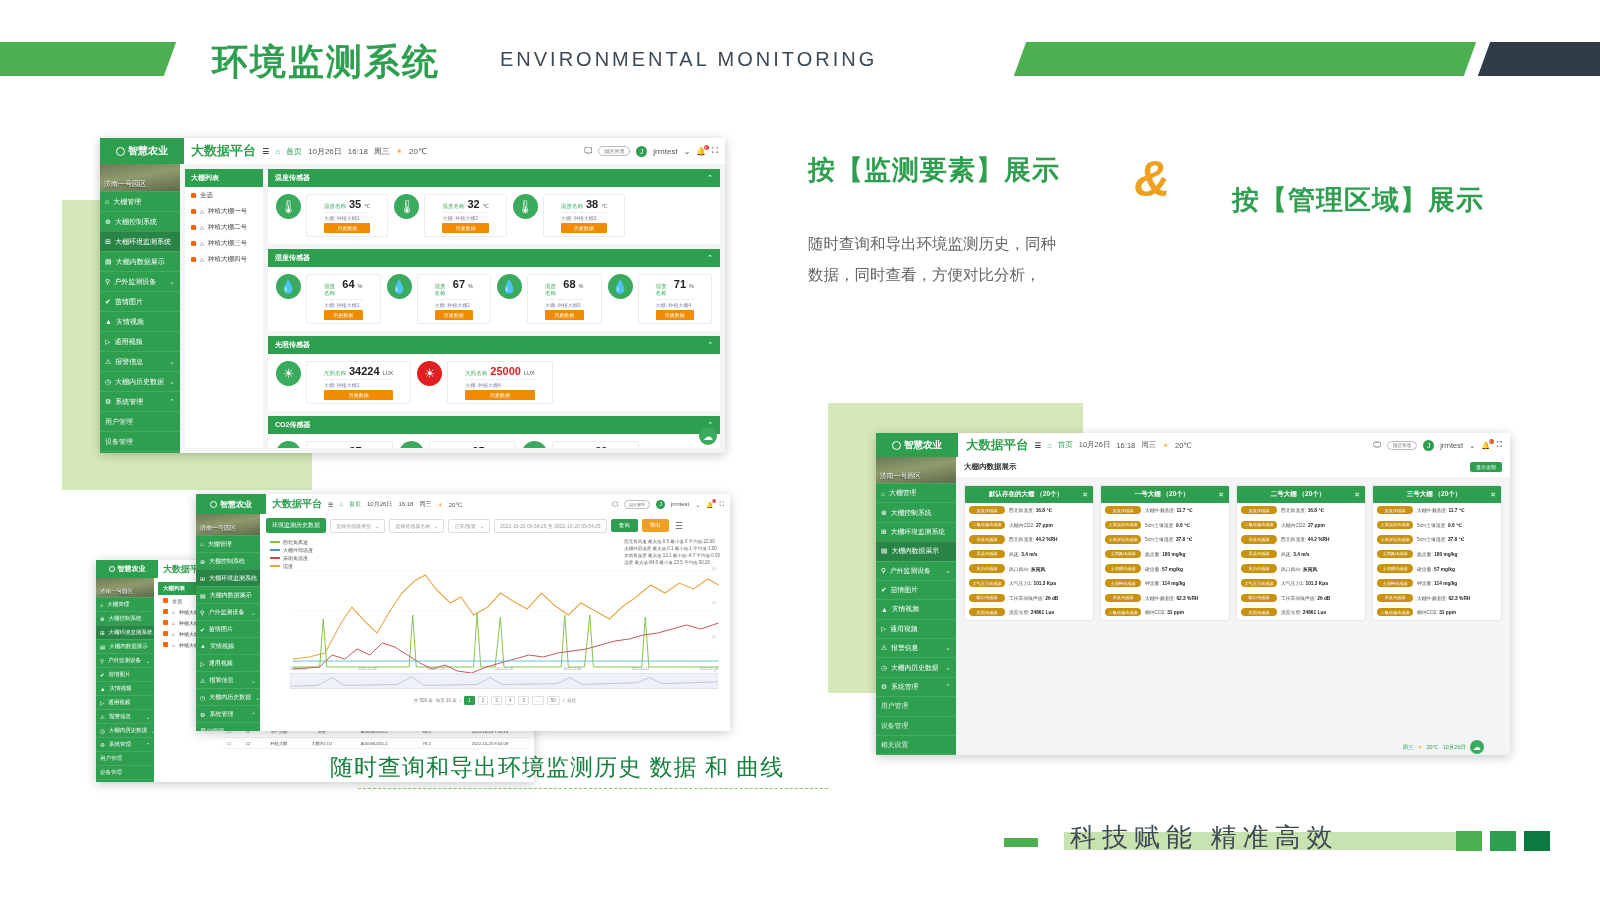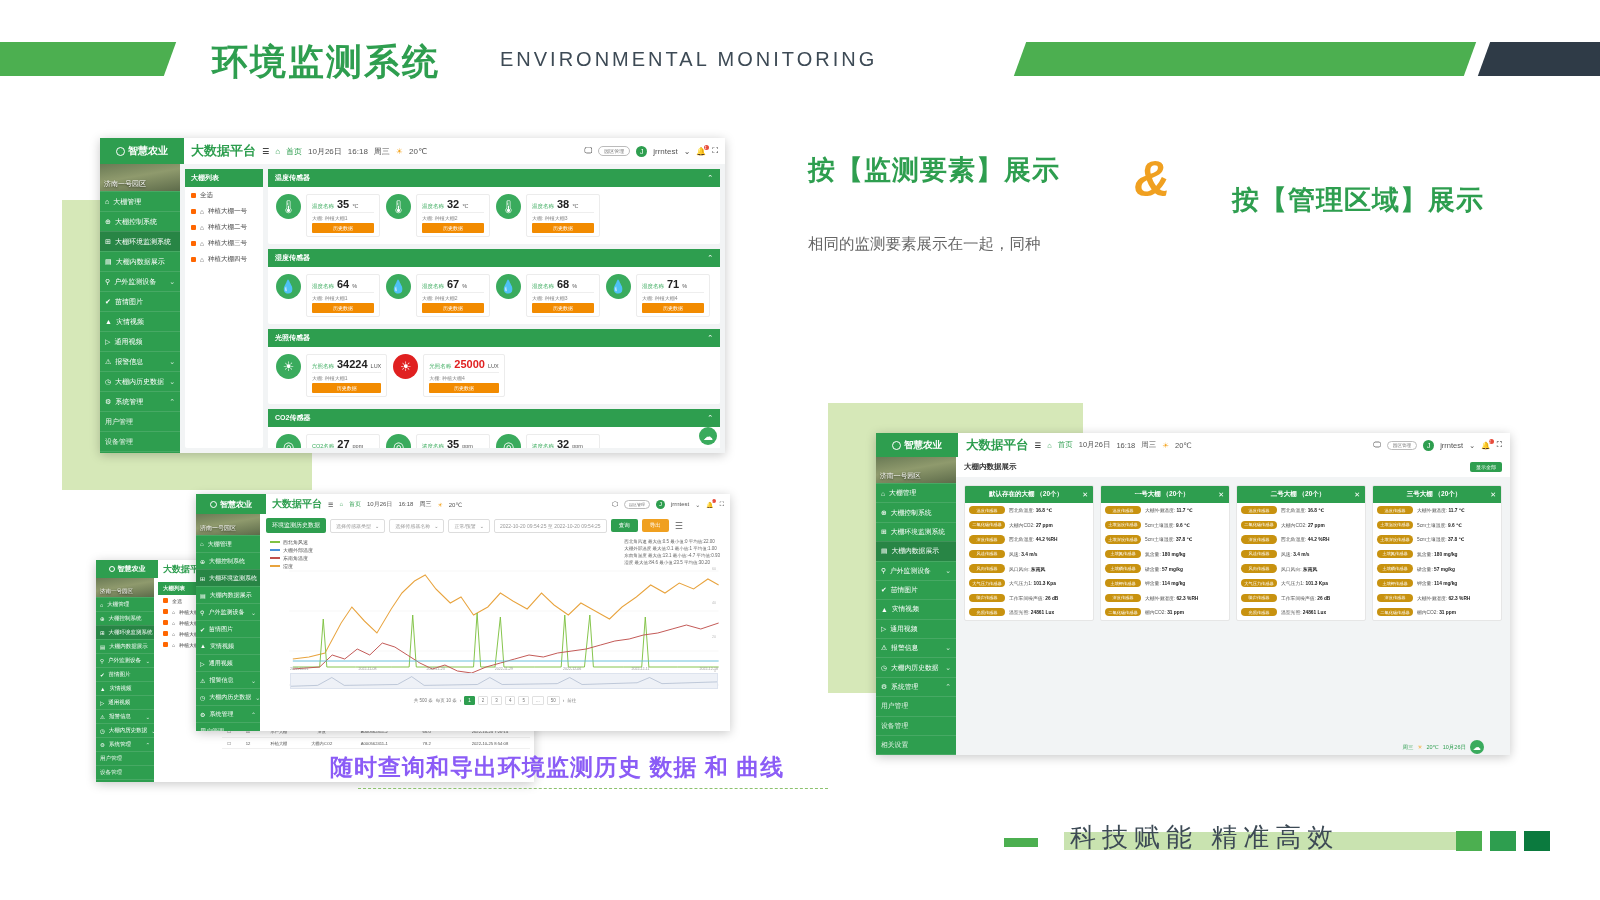--- a/index.html
+++ b/index.html
@@ -107,21 +107,21 @@
   .sec-head { background: #2e9e4f; color: #fff; font-size: 7px; font-weight: bold;
               padding: 4px 7px; display: flex; align-items: center; }
   .sec-head .chev { margin-left: auto; font-size: 7px; }
   .sec-body { display: flex; gap: 6px; padding: 7px 8px; }
   .scard { display: flex; gap: 5px; align-items: flex-start; }
   .scircle { width: 25px; height: 25px; border-radius: 50%; background: #3aab5d;
              color: #fff; display: flex; align-items: center; justify-content: center;
              font-size: 13px; flex: none; }
   .scircle.alert { background: #e02020; }
   .sinfo { background: #fff; border: 1px solid #ececec; border-radius: 2px;
-           padding: 3px 5px; min-width: 74px; }
+           padding: 3px 17px; min-width: 74px; }
   .sline1 { display: flex; align-items: baseline; gap: 3px; }
   .sname { font-size: 5.5px; color: #3aab5d; }
   .sval { font-size: 11px; font-weight: bold; color: #222; }
   .sval.alert { color: #e02020; }
   .sunit { font-size: 5.5px; color: #555; }
   .ssub { font-size: 5px; color: #888; border-top: 1px solid #eee; margin-top: 2px;
           padding-top: 2px; }
   .sbtn { background: #f28b00; color: #fff; font-size: 5px; text-align: center;
           padding: 2px 0; margin-top: 2px; border-radius: 1px; }
   .cloud-fab { position: absolute; right: 8px; bottom: 8px; width: 18px; height: 18px;
@@ -239,35 +239,35 @@
     white-space: nowrap; letter-spacing: 1px;
   }
   .mk-amp {
     position: absolute; left: 1134px; top: 150px;
     font-size: 50px; font-weight: bold; color: #f0a020; font-style: italic;
   }
   .mk-p {
     position: absolute; font-size: 15.5px; color: #666; line-height: 2.0;
   }
   .cap {
-    position: absolute; left: 330px; top: 752px; font-size: 23px; font-weight: bold;
-    color: #8b5cf6; white-space: nowrap; letter-spacing: 1px;
+    position: absolute; left: 330px; top: 752px; font-size: 23px; font-weight: normal;
+    color: #15803d; white-space: nowrap; letter-spacing: 1px;
   }
   .cap-line {
     position: absolute; left: 358px; top: 788px; width: 470px;
     border-top: 1.6px dashed #8dc26f;
   }
 
   
   .ft-dash { position: absolute; left: 1004px; top: 838px; width: 34px; height: 9px;
              background: #4CAF50; }
   .ft-band { position: absolute; left: 1064px; top: 832px; width: 400px; height: 18px;
              background: #c9e3b0; }
   .ft-text { position: absolute; left: 1070px; top: 820px; font-size: 26px;
-             color: #3d4a55; letter-spacing: 6px; white-space: nowrap; }
+             color: #3d4a55; letter-spacing: 6px; white-space: nowrap; font-family: Liberation Serif, serif; }
   .ft-sq { position: absolute; top: 831px; width: 26px; height: 20px; }
   .ft-sq.a { left: 1456px; background: #4CAF50; }
   .ft-sq.b { left: 1490px; background: #2e9e4f; }
   .ft-sq.c { left: 1524px; background: #0b7a3e; }
 </style>
 </head>
 <body>
 
 <div class="hdr-bar-left"></div>
 <div class="hdr-title">环境监测系统</div>
@@ -1268,21 +1268,22 @@
         <span class="cloud-fab" style="position:static;width:14px;height:14px;font-size:8px;">☁</span>
       </div>
     </div>
   </div>
 </div>
 
 <div class="mk-h1" style="left:808px; top:152px;">按【监测要素】展示</div>
 <div class="mk-amp">&amp;</div>
 <div class="mk-h1" style="left:1232px; top:182px;">按【管理区域】展示</div>
 <div class="mk-p" id="mk-left" style="left:808px; top:228px; width:330px; text-align:left;">
-    <div>相同的监测要素展示在一起，同种</div>
+    <div>随时查询和导出环境监测历史，同种</div>
+    <div>数据，同时查看，方便对比分析，</div>
   </div>
 <div class="mk-p" id="mk-right" style="left:1180px; top:258px; width:320px; text-align:right;">
   </div>
 
 <div class="cap">随时查询和导出环境监测历史 数据 和 曲线</div>
 <div class="cap-line"></div>
 
 <div class="ft-dash"></div>
 <div class="ft-band"></div>
 <div class="ft-text">科技赋能  精准高效</div>

